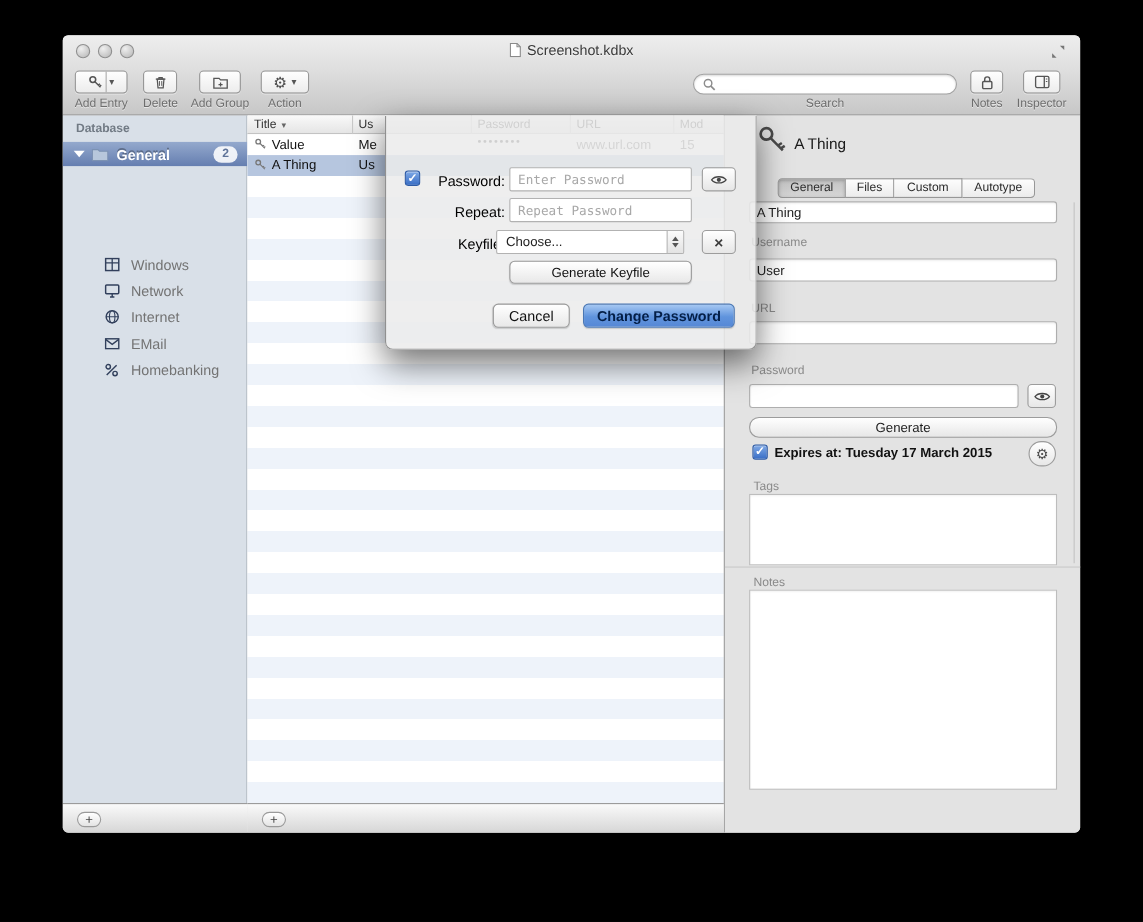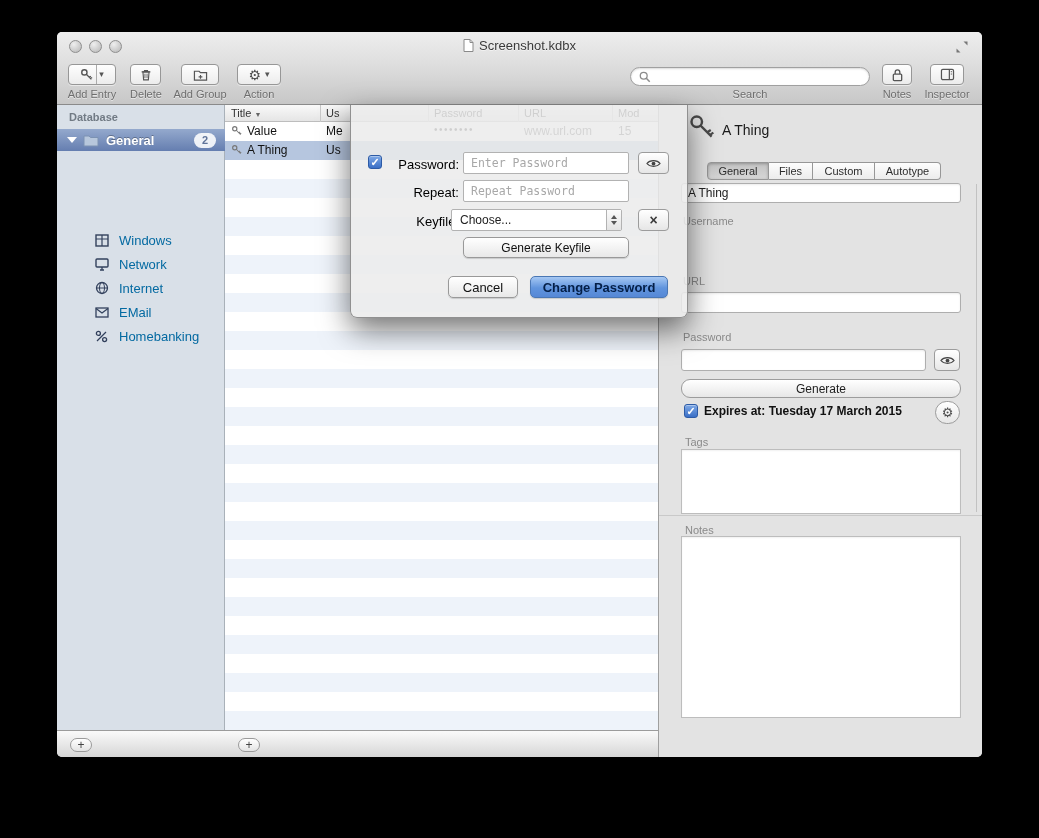--- a/index.html
+++ b/index.html
@@ -48,21 +48,21 @@
   .group-row { position:absolute; left:0; top:24px; width:168px; height:22px;
                background:linear-gradient(#94a9cd,#657eb0); display:flex; align-items:center; }
   .group-row .disc { width:0; height:0; border-left:5px solid transparent; border-right:5px solid transparent;
                      border-top:6px solid #fff; margin-left:10px; }
   .group-row .glabel { color:#fff; font-weight:bold; font-size:13px; margin-left:7px;
                        text-shadow:0 -1px 0 rgba(0,0,0,.3); flex:1; }
   .badge { width:22px; height:15px; margin-right:9px; border-radius:8px; background:rgba(255,255,255,.88);
            color:#5f7399; font-size:11px; font-weight:bold; text-align:center; line-height:15px; }
   .side-item { position:absolute; left:0; width:168px; height:22px; display:flex; align-items:center; }
   .side-item .sicon { width:16px; margin-left:38px; color:#32405c; display:flex; }
-  .side-item .slabel { font-size:13px; color:#0369a1; margin-left:8px; }
+  .side-item .slabel { font-size:13px; color:#737373; margin-left:8px; }
 
   
   .tablepane { position:absolute; left:168px; top:73px; width:433px; height:625px; background:#fff; }
   .thead { position:absolute; left:0; top:0; width:433px; height:17px;
            background:linear-gradient(#f9f9f9,#e5e5e5); border-bottom:1px solid #bdbdbd; }
   .thead .hcell { position:absolute; top:2px; font-size:11px; color:#333; }
   .thead .hdiv { position:absolute; top:0; width:1px; height:17px; background:#c8c8c8; }
   .tbody { position:absolute; left:0; top:17px; width:433px; height:608px;
            background:repeating-linear-gradient(180deg,#ffffff 0 19px,#eef3fa 19px 38px); }
   .trow { position:absolute; left:0; width:433px; height:19px; font-size:12px; color:#111;padding-left:48px; }
@@ -337,20 +337,21 @@
       <div class="segctl">
         <div class="seg active" style="width:62px;">General</div>
         <div class="seg" style="width:44px;">Files</div>
         <div class="seg" style="width:62px;">Custom</div>
         <div class="seg" style="width:66px;">Autotype</div>
       </div>
 
       <input class="ifield" style="left: 22px; top: 78px; width: 280px; height: 20px;" value="A Thing">
 
       <div class="ilabel" style="left:24px; top:110px;">Username</div>
+      <input class="ifield" style="left: 22px; top: 130px; width: 280px; height: 21px;" value="User">
 
       <div class="ilabel" style="left:24px; top:170px;">URL</div>
       <input class="ifield" style="left: 22px; top: 187px; width: 280px; height: 21px;">
 
       <div class="ilabel" style="left:24px; top:226px;">Password</div>
       <input class="ifield" style="left: 22px; top: 244px; width: 245px; height: 22px;">
       <div class="roundbtn sqicon" style="left:275px; top:244px; width:26px; height:22px; border-radius:4px;">
         <svg width="15" height="11" viewBox="0 0 16 11">
             <path d="M1 5.5C4 1.5 12 1.5 15 5.5C12 9.5 4 9.5 1 5.5Z" fill="none" stroke="#444" stroke-width="1.3"></path>
             <circle cx="8" cy="5.5" r="2" fill="#444"></circle>

